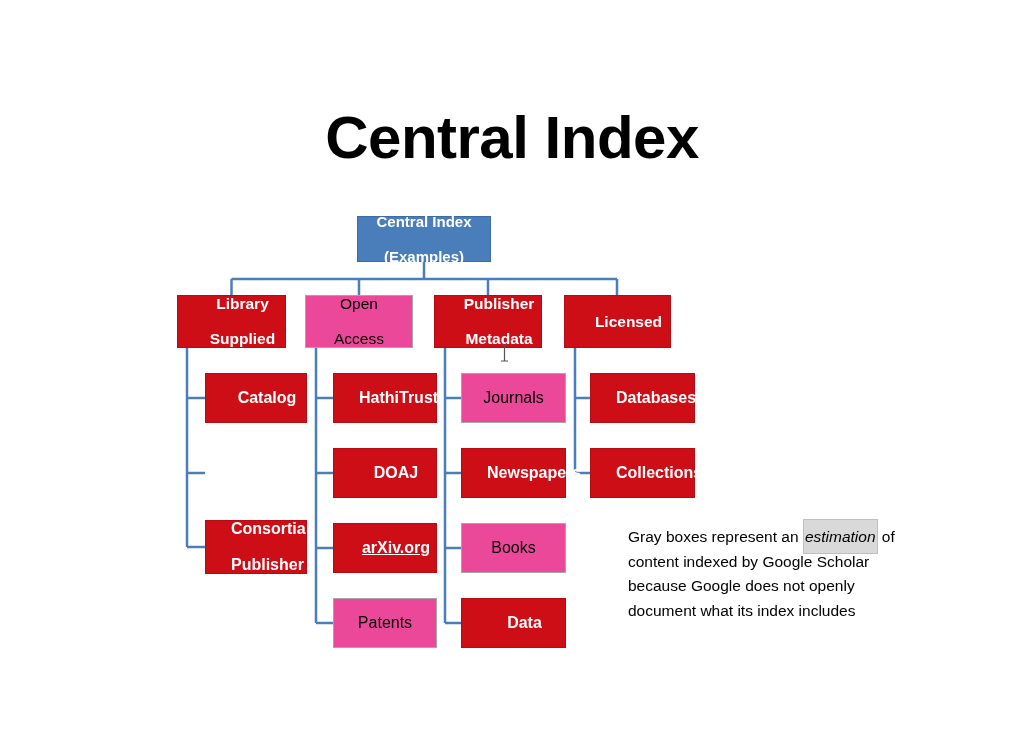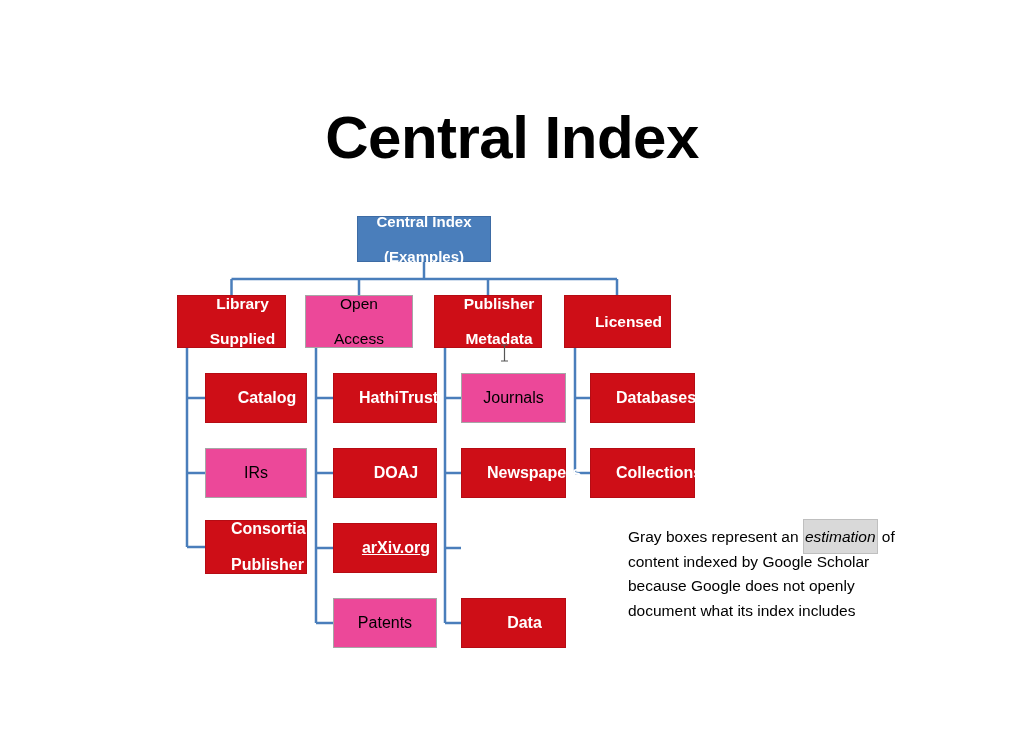--- a/index.html
+++ b/index.html
@@ -184,23 +184,20 @@
   </div>
 
   <div class="node red lvl2" style="left:564px; top:295px; width:107px; height:53px;">
     <span>Licensed</span>
   </div>
 
   <div class="node red" style="left:205px; top:373px; width:102px; height:50px;">
     <span>Catalog</span>
   </div>
 
-  <div class="node gray" style="left:205px; top:448px; width:102px; height:50px;">
-    <span>IRs</span>
-  </div>
 
   <div class="node red" style="left:205px; top:520px; width:102px; height:54px;">
     <span>
       <span>Consortia</span><br>
       <span>Publisher</span>
     </span>
   </div>
 
   <div class="node red" style="left:333px; top:373px; width:104px; height:50px;">
     <span>HathiTrust</span>
@@ -219,20 +216,23 @@
   </div>
 
   <div class="node gray" style="left:461px; top:373px; width:105px; height:50px;">
     <span>Journals</span>
   </div>
 
   <div class="node red" style="left:461px; top:448px; width:105px; height:50px;">
     <span>Newspapers</span>
   </div>
 
+  <div class="node gray" style="left:461px; top:523px; width:105px; height:50px;">
+    <span>Books</span>
+  </div>
 
   <div class="node red" style="left:461px; top:598px; width:105px; height:50px;">
     <span>Data</span>
   </div>
 
   <div class="node red" style="left:590px; top:373px; width:105px; height:50px;">
     <span>Databases</span>
   </div>
 
   <div class="node red" style="left:590px; top:448px; width:105px; height:50px;">

